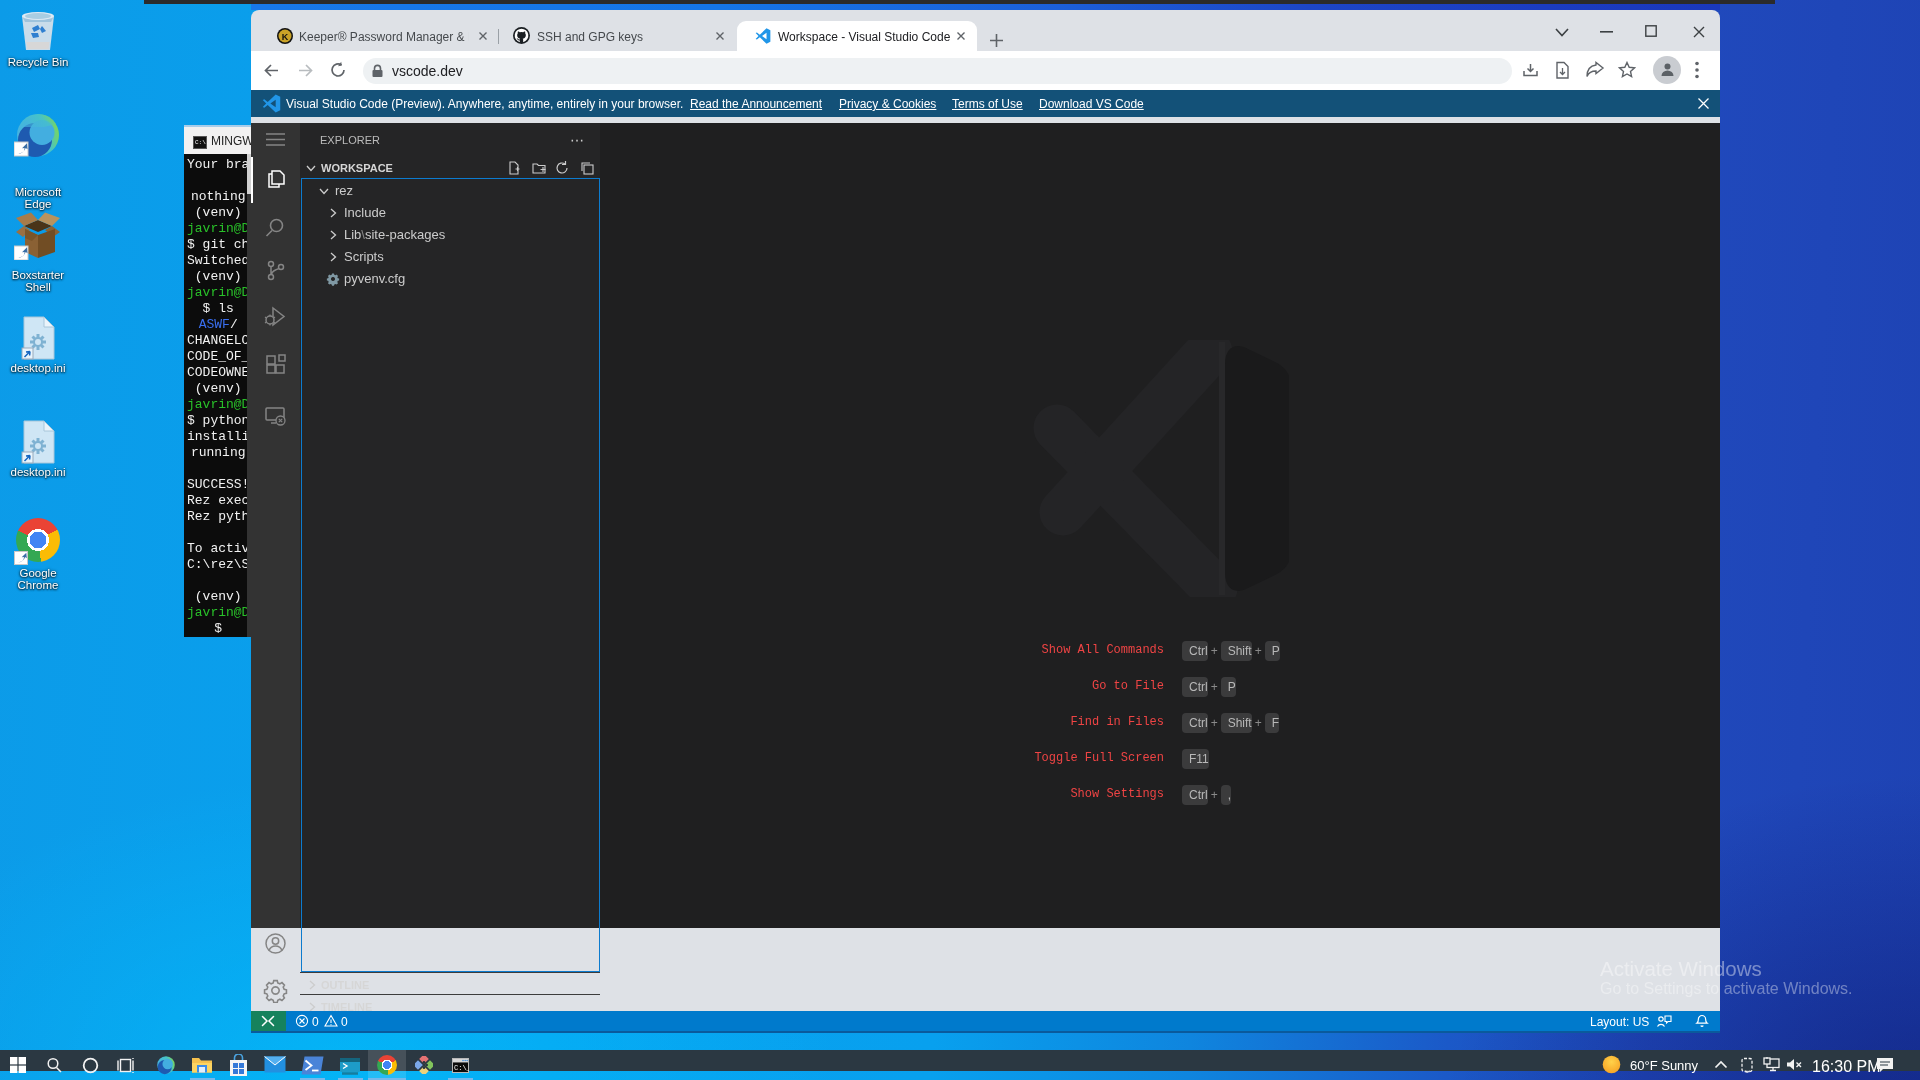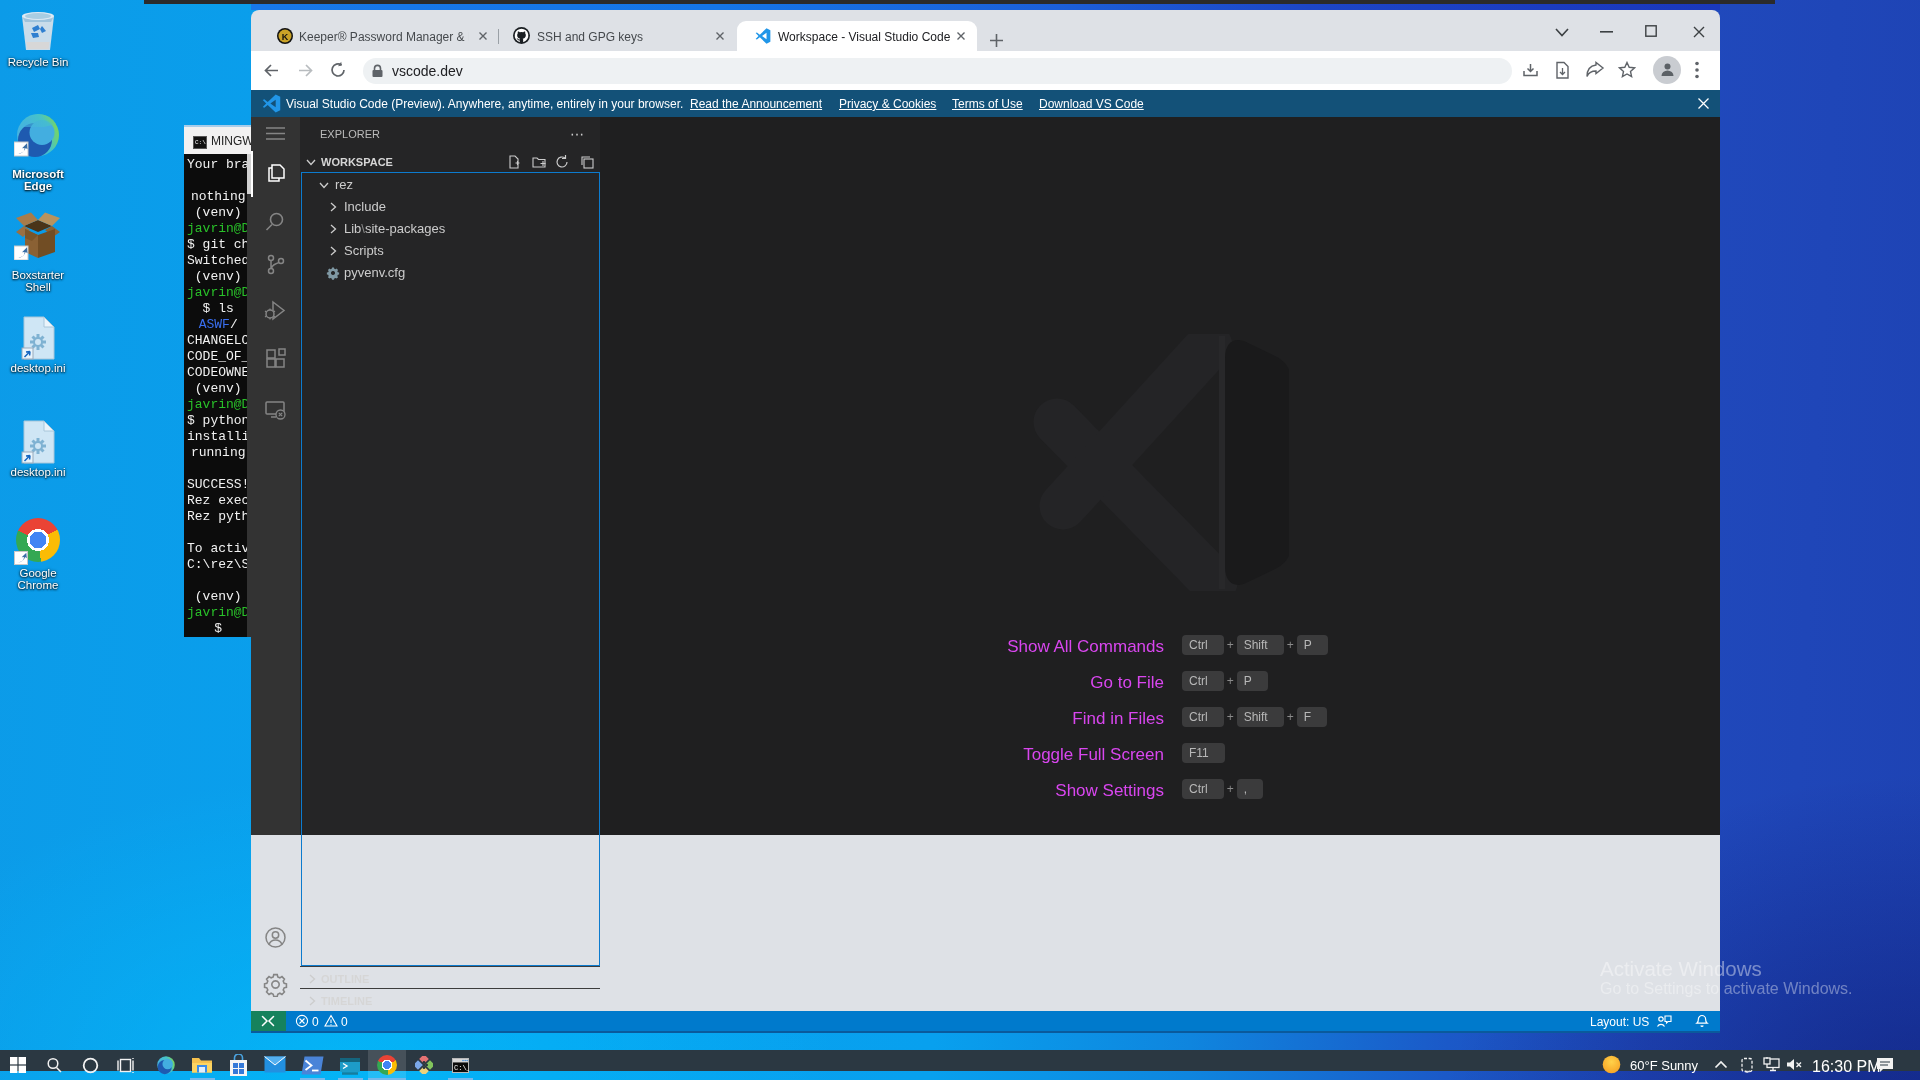--- a/index.html
+++ b/index.html
@@ -45,34 +45,34 @@
   
   #toolbar { position:absolute; left:0; top:41px; width:100%; height:39px; background:#fff; }
   #omnibox { position:absolute; left:112px; top:7px; width:1149px; height:26px; border-radius:13px; background:#eef1f3; }
   #urltext { position:absolute; left:141px; top:12px; font-size:14px; color:#202124; }
 
   
   #notif { position:absolute; left:0; top:80px; width:100%; height:27px; background:#135178; color:#fff; font-size:12px; }
   #notif .lnk { position:absolute; top:7px; text-decoration:underline; white-space:nowrap; }
 
   
-  #wb { position:absolute; left:0; top:107px; width:100%; height:718px; background:#1f1f20; }
+  #wb { position:absolute; left:0; top:113px; width:100%; height:805px; background:#1f1f20; }
   #actbar { position:absolute; left:0; top:0; width:49px; height:100%; background:#333333; }
   #sidebar { position:absolute; left:49px; top:0; width:300px; height:100%; background:#252526; color:#cccccc; }
   #editor { position:absolute; left:349px; top:0; right:0; height:100%; background:#1f1f20; }
 
   .aicon { position:absolute; left:12px; width:25px; height:25px; }
   .treerow { position:absolute; left:0; width:100%; height:22px; font-size:13px; color:#cccccc; }
   .sechead { font-weight:bold; font-size:11px; color:#d6d6d6; }
 
   
   .scrow { position:absolute; height:22px; }
-  .sclabel { position:absolute; right:0; top:2px; font-size:17px; color:#d946ef; white-space:nowrap; }
+  .sclabel { position:absolute; right:0; top:2px; font-size:12px; color:#ef4444; white-space:nowrap;font-family:Liberation Mono, monospace; }
   .keys { position:absolute; left:0; top:0; white-space:nowrap; }
-  .key { display:inline-block; background:#3b3b3c; color:#b8b8b8; border-radius:4px; font-size:12px; padding:3px 16px 3px 7px; margin:0 2px; }
+  .key { display:inline-block; background:#3b3b3c; color:#b8b8b8; border-radius:4px; font-size:12px; padding:3px 0 3px 7px; margin:0 2px; }
   .plus { color:#8a8a8a; font-size:12px; margin:0 1px; }
 
   
   #statusbar { position:absolute; left:0; top:1001px; width:100%; height:20px; background:#007acc; color:#fff; font-size:12px; }
   #remote { position:absolute; left:0; top:0; width:35px; height:20px; background:#16825d; }
   #bwinedge { position:absolute; left:0; top:1021px; width:100%; height:2px; background:#0a5a9c; }
 
   
   #actw1 { left:1600px; top:957px; font-size:20.5px; color:rgba(255,255,255,0.42); }
   #actw2 { left:1600px; top:980px; font-size:16px; color:rgba(255,255,255,0.38); }
@@ -118,21 +118,21 @@
       </linearGradient>
     </defs>
     <circle cx="24" cy="22" r="21" fill="url(#eg1)"></circle>
     <circle cx="21" cy="27" r="17" fill="#1e5ab0"></circle>
     <circle cx="28" cy="19.5" r="12.5" fill="#43aee0"></circle>
     <path d="M8 14 A21 21 0 0 1 24 1 A21 21 0 0 1 42 11 L30 14 Z" fill="url(#eg1)" opacity="0.65"></path>
     <rect x="0" y="29" width="14" height="14" fill="#fff" stroke="#c8c8c8" stroke-width="1"></rect>
     <path d="M3.5 40 a5 5 0 0 0 7 -5 l-2.5 0.3 5 -5 0.5 6 -1.8 -1.2 a7 7 0 0 1 -8.2 4.9 z" fill="#3b6ea5"></path>
   </svg>
   </div>
-  <div style="margin-top:2px;font-weight:bold;">Microsoft<br>Edge</div>
+  <div style="margin-top:20px;">Microsoft<br>Edge</div>
 </div>
 
 <div class="dicon" style="left:0px; top:211px;">
   <div class="img" style="position:relative;width:48px;height:49px;">
   <svg width="48" height="49" viewBox="0 0 48 49">
     <polygon points="10,15 24,9 38,15 24,21" fill="#4a3418"></polygon>
     <polygon points="10,15 2,7 17,1.5 24,9" fill="#a87c4a"></polygon>
     <polygon points="24,9 31,1.5 46,7 38,15" fill="#b8935e"></polygon>
     <polygon points="10,15 2,21 9,26 16,19" fill="#997043"></polygon>
     <polygon points="38,15 46,21 39,26 31,19" fill="#8a6234"></polygon>

